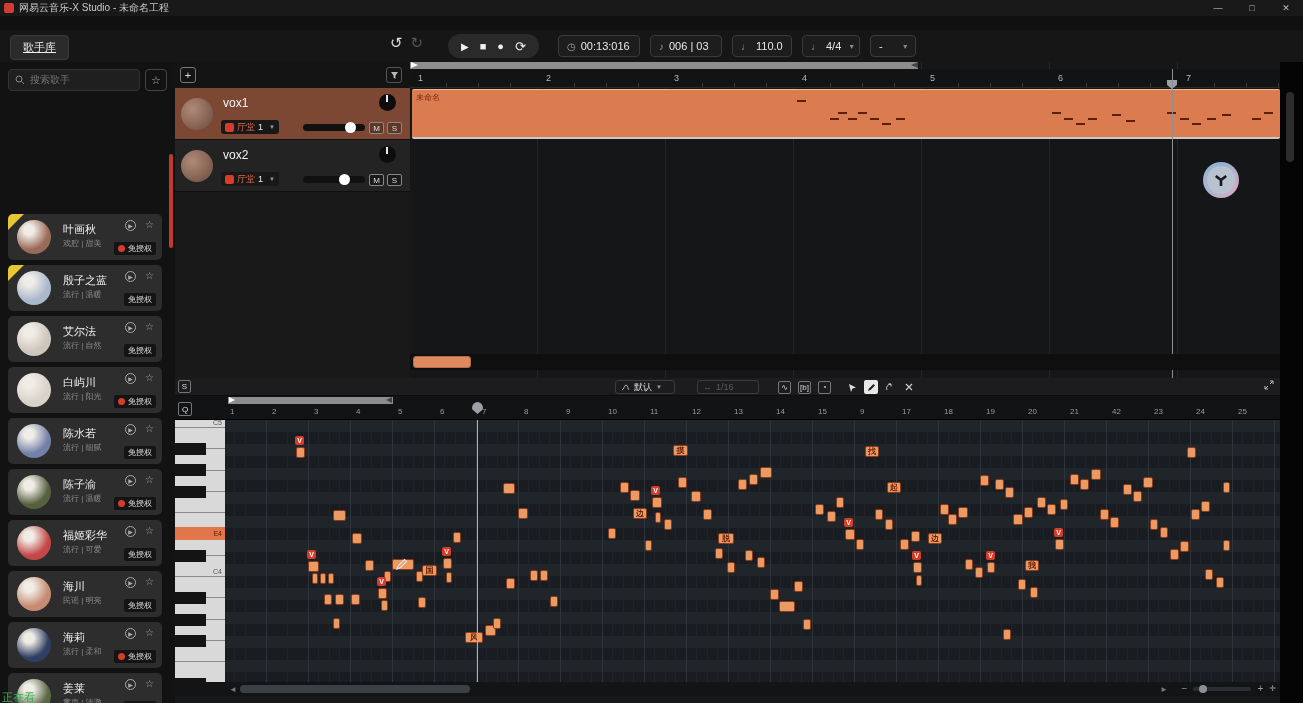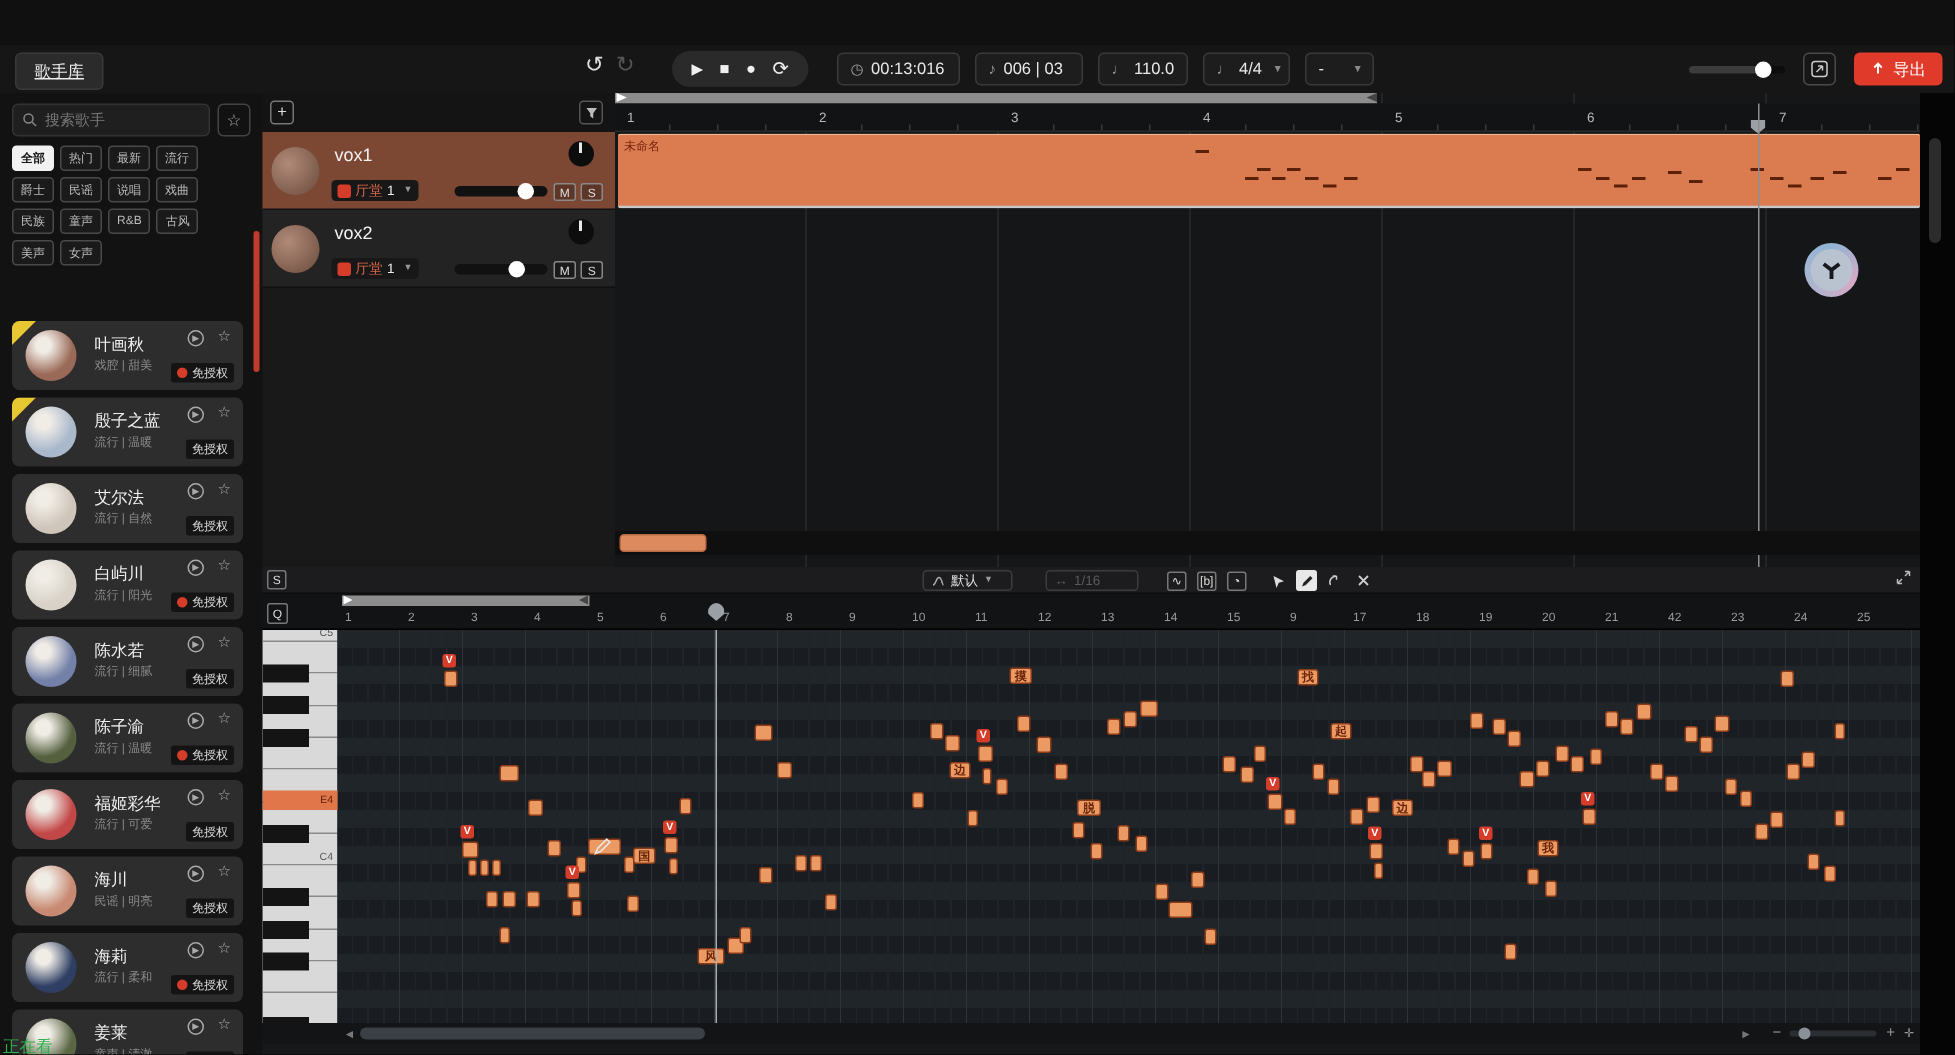--- a/index.html
+++ b/index.html
@@ -173,20 +173,29 @@
 
   .watermark { position:absolute; left:2px; top:690px; font-size:11px; color:#2fae4e; z-index:9; }
   .expandicon { position:absolute; right:6px; top:2px; color:#bbb; font-size:10px; }
   svg { display:block; }
 </style>
 </head>
 <body>
 
 <div id="app">
 
+  <div class="titlebar">
+    <div class="appicon"></div>
+    <span>网易云音乐-X Studio - 未命名工程</span>
+    <div class="winbtns">
+      <div class="winbtn">—</div>
+      <div class="winbtn">□</div>
+      <div class="winbtn">✕</div>
+    </div>
+  </div>
 
 
   <div class="toolbar">
     <button class="btn-dark tb-left">歌手库</button>
     <div class="undoredo">
       <span class="u">↺</span>
       <span class="r">↻</span>
     </div>
     <div class="transport">
       <span style="font-size:10px;">▶</span>
@@ -207,68 +216,34 @@
       <span>110.0</span>
     </div>
     <div class="tbox" style="left:802px; width:58px;">
       <span class="ic">♩</span>
       <span>4/4</span>
       <span class="caret">▼</span>
     </div>
     <div class="tbox" style="left:870px; width:46px;">
       <span>-</span>
       <span class="caret" style="margin-left:14px;">▼</span>
-    </div>
-    <div class="tb-right">
-      <div class="vslider">
-        <div class="fill"></div>
-          <div class="knob"></div>
-      </div>
-      <div class="panelbtn">
-        <svg width="12" height="12" viewBox="0 0 12 12">
-            <rect x="1" y="1" width="10" height="10" rx="2" fill="none" stroke="#ccc"></rect>
-            <path d="M4 8 L8 4 M8 4 h-3 M8 4 v3" stroke="#ccc" fill="none"></path>
-          </svg>
-      </div>
-      <div class="exportbtn">
-        <svg width="10" height="10" viewBox="0 0 10 10">
-            <path d="M5 8 V2 M2.5 4 L5 1.5 L7.5 4" stroke="#fff" fill="none" stroke-width="1.3"></path>
-          </svg>
-        <span>导出</span>
-      </div>
     </div>
   </div>
 
   <div id="sidebar">
     <div class="searchrow">
       <div class="searchbox">
         <svg width="10" height="10" viewBox="0 0 10 10">
             <circle cx="4" cy="4" r="3" fill="none" stroke="#888"></circle>
             <path d="M6.5 6.5 L9 9" stroke="#888"></path>
           </svg>
         <span>搜索歌手</span>
       </div>
       <div class="favbtn">☆</div>
     </div>
-    <div class="tagwrap" id="tagwrap">
-        <span class="tag active">全部</span>
-        <span class="tag">热门</span>
-        <span class="tag">最新</span>
-        <span class="tag">流行</span>
-        <span class="tag">爵士</span>
-        <span class="tag">民谣</span>
-        <span class="tag">说唱</span>
-        <span class="tag">戏曲</span>
-        <span class="tag">民族</span>
-        <span class="tag">童声</span>
-        <span class="tag">R&amp;B</span>
-        <span class="tag">古风</span>
-        <span class="tag">美声</span>
-        <span class="tag">女声</span>
-      </div>
     <div class="sb-scroll"></div>
     <div class="cards" id="cards">
         <div class="card">
           <div class="ribbon"></div>
           <div class="avatar" style="background: radial-gradient(circle at 35% 30%, rgb(240, 236, 230) 15%, rgb(154, 106, 88) 60%);"></div>
           <div class="nm">叶画秋</div>
           <div class="ds">戏腔 | 甜美</div>
           <div class="ply">▶</div>
           <div class="str">☆</div>
           <div class="lic">

